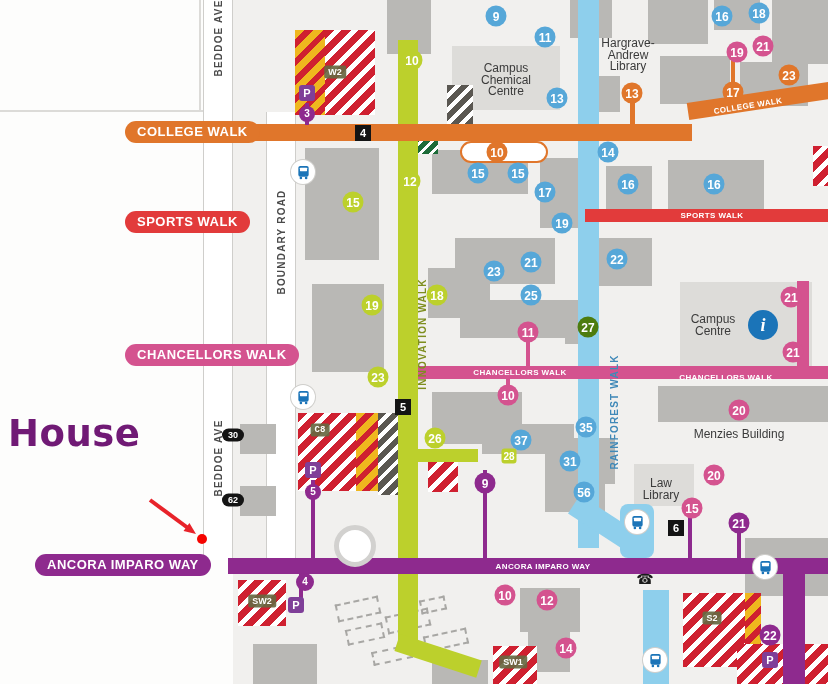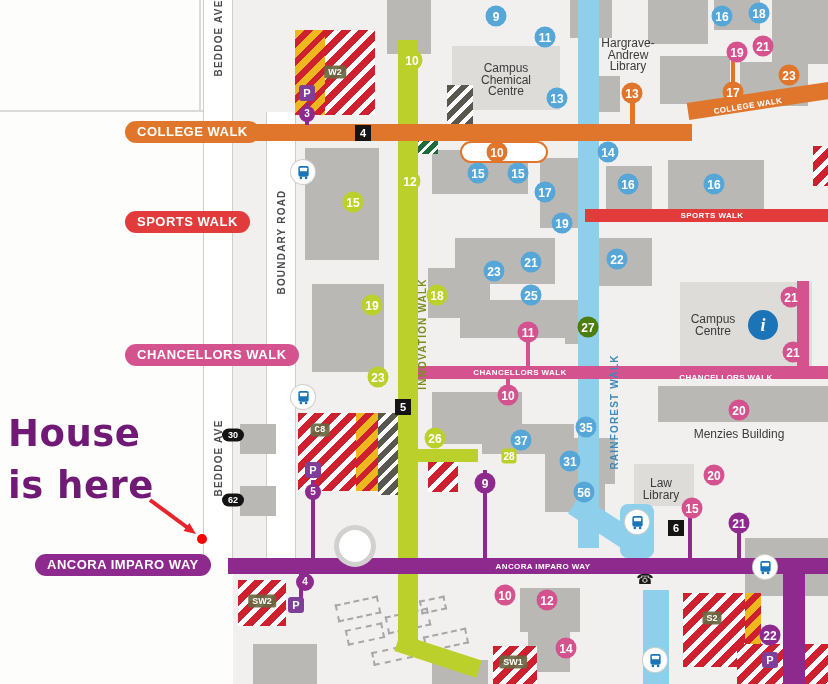--- a/index.html
+++ b/index.html
@@ -282,20 +282,19 @@
           <rect x="4.2" y="3" width="7.6" height="3.6" rx=".5" fill="#fff"></rect>
           <circle cx="5.2" cy="13.8" r="1.4" fill="#1b74b8"></circle>
           <circle cx="10.8" cy="13.8" r="1.4" fill="#1b74b8"></circle>
         </svg>
       </div>
       <div class="info" style="left: 763px; top: 325px;">i</div>
       <div class="alab" style="left: 645px; top: 580px; color: rgb(26, 26, 26); font-size: 14px;">☎</div>
     </div>
 
   <div class="ann" style="left:8px;top:412px">House</div>
-  <div class="ann" style="left:8px;top:464px">is here</div>
   <svg class="abs" style="left:0;top:0" width="828" height="684" viewBox="0 0 828 684">
     <line x1="150" y1="500" x2="188" y2="528" stroke="#e8232a" stroke-width="4"></line>
     <polygon points="196,534 183.5,530.9 189.4,522.9" fill="#e8232a"></polygon>
   </svg>
   <div class="dot" style="left:197px;top:534px"></div>
 
 </div>
 
 </body></html>

